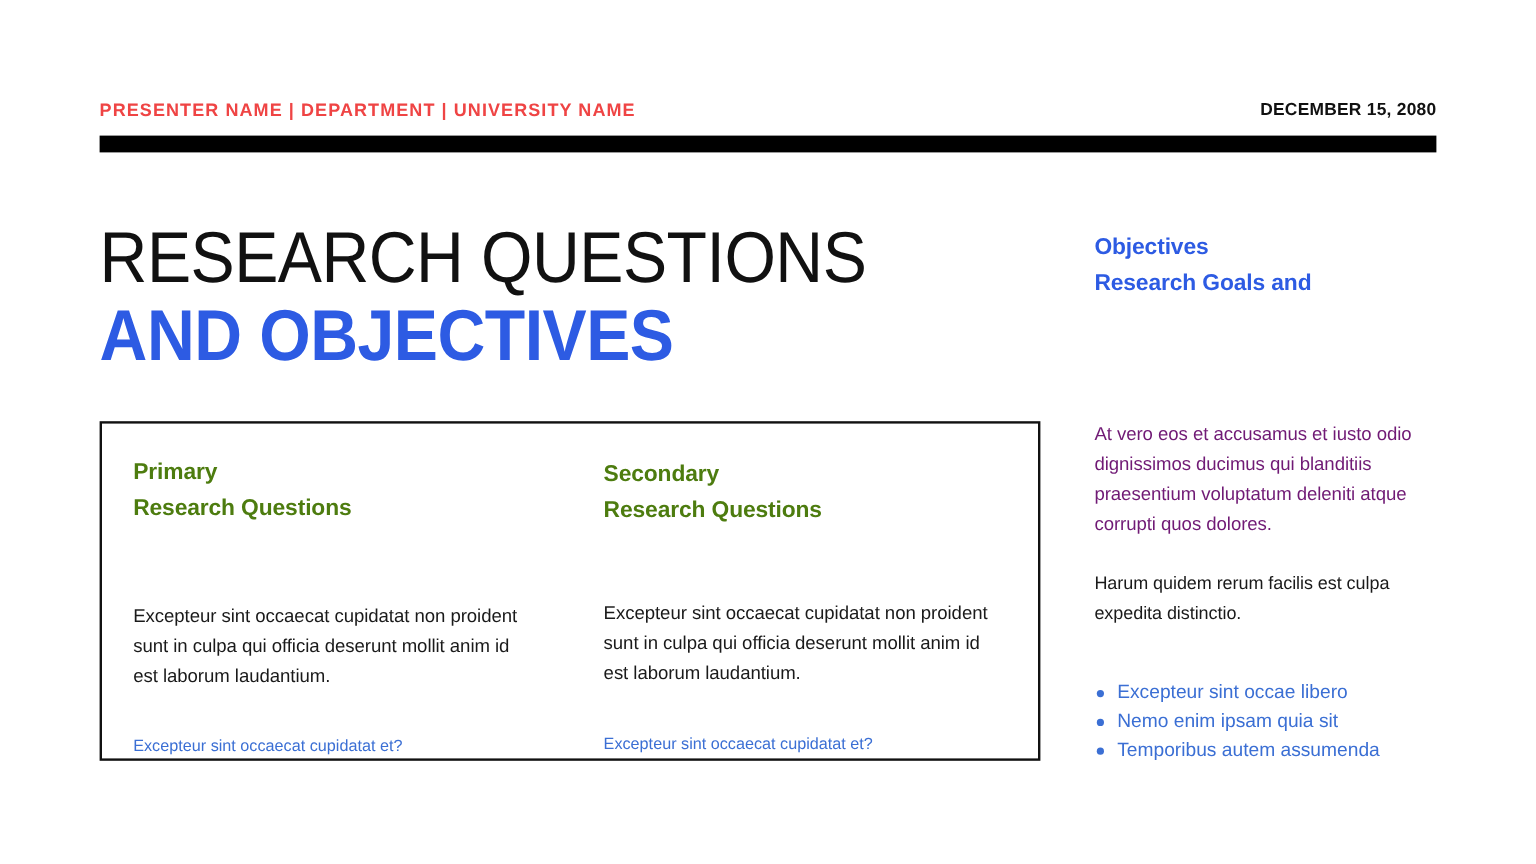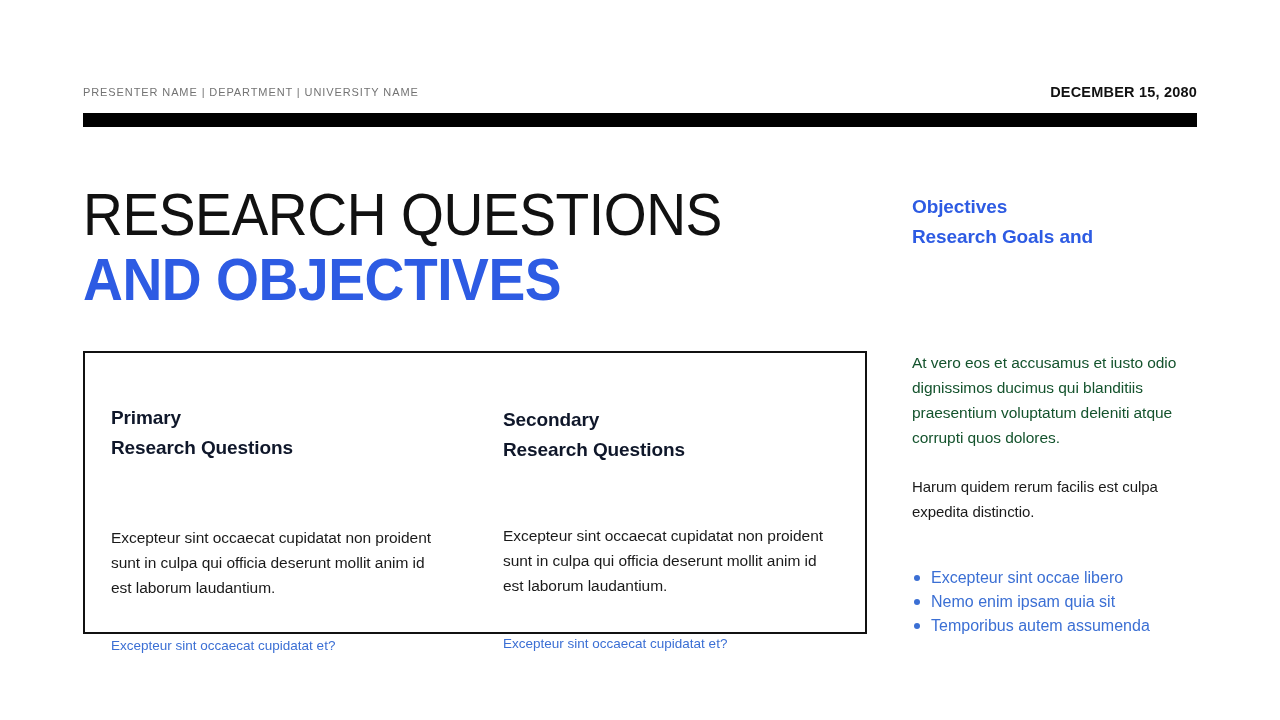--- a/index.html
+++ b/index.html
@@ -10,22 +10,22 @@
     overflow:hidden;
   }
   .slide { position:relative; width:1280px; height:720px; background:#fff; }
 
   
   .header {
     position:absolute; left:83px; top:80px; width:1114px; height:24px;
     display:flex; align-items:center; justify-content:space-between;
   }
   .presenter-line {
-    font-size:11px; font-weight:normal; letter-spacing:0.9px;
-    color:#737373; white-space:nowrap;
+    font-size:15px; font-weight:bold; letter-spacing:0.9px;
+    color:#ef4444; white-space:nowrap;
   }
   .date-line {
     font-size:14.5px; font-weight:bold; letter-spacing:0.2px;
     color:#111111; white-space:nowrap;
   }
   .rule-bar {
     position:absolute; left:83px; top:113px; width:1114px; height:14px;
     background:#000000;
   }
 
@@ -51,22 +51,22 @@
     position:absolute; left:83px; top:351px; width:784px; height:283px;
     border:2px solid #111111; background:#fff;
     display:flex;
   }
   .panel-col {
     width:50%; padding:26px 26px 0 26px;
     display:flex; flex-direction:column;
   }
   .panel-col.second { padding-left:28px; padding-top:28px; }
   .col-heading {
-    font-size:19px; font-weight:bold; color:#0f172a;
-    line-height:30px; letter-spacing:-0.1px;margin-top:24px;
+    font-size:19px; font-weight:bold; color:#4d7c0f;
+    line-height:30px; letter-spacing:-0.1px;
   }
   .col-body {
     margin-top:62px;
     font-size:15.5px; font-weight:normal; color:#1a1a1a;
     line-height:25px; letter-spacing:-0.05px;
   }
   .panel-col.second .col-body { margin-top:58px; }
   .col-link {
     margin-top:36px;
     font-size:13.5px; font-weight:normal; color:#3B6FD4;
@@ -74,21 +74,21 @@
   }
 
   
   .right-col { position:absolute; left:912px; top:192px; width:290px; }
   .right-heading {
     font-size:19px; font-weight:bold; color:#2D5BE3;
     line-height:30px; letter-spacing:-0.1px;
   }
   .right-para {
     position:absolute; left:912px; top:350px; width:285px;
-    font-size:15.5px; color:#14532d; line-height:25px; letter-spacing:-0.05px;
+    font-size:15.5px; color:#701a75; line-height:25px; letter-spacing:-0.05px;
   }
   .right-para2 {
     position:absolute; left:912px; top:474px; width:285px;
     font-size:15px; color:#1a1a1a; line-height:25px; letter-spacing:-0.05px;
   }
   .bullet-list {
     position:absolute; left:912px; top:566px; width:290px;
     list-style:none;
   }
   .bullet-list li {

